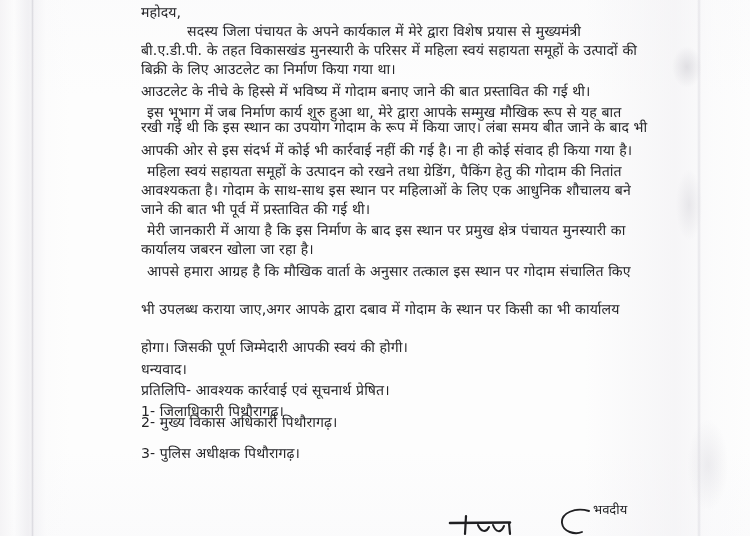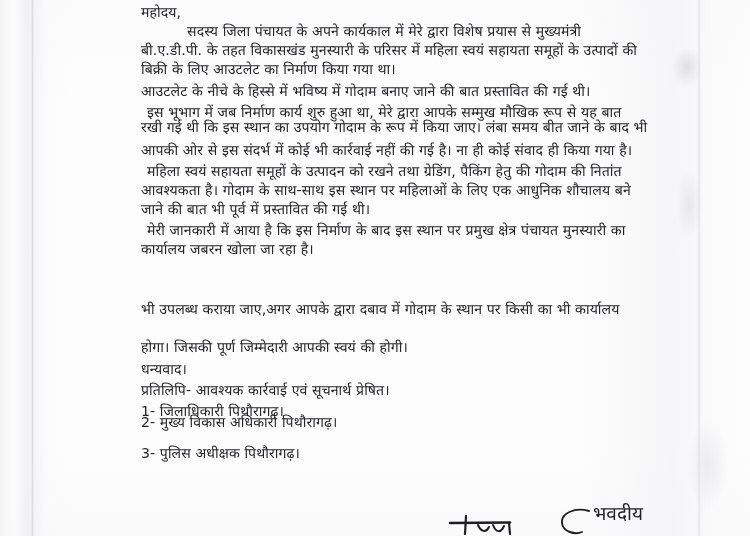--- a/index.html
+++ b/index.html
@@ -114,21 +114,21 @@
     left: 430px;
     top: 498px;
     width: 320px;
     height: 38px;
   }
   #closing-word {
     position: absolute;
     left: 163px;
     top: 2px;
     font-family: "DejaVu Sans", sans-serif;
-    font-size: 19px;
+    font-size: 13px;
     color: #232326;
     font-weight: 500;
     white-space: nowrap;
   }
   #signature-mark {
     position: absolute;
     left: 18px;
     top: 16px;
     width: 92px;
     height: 22px;
@@ -190,20 +190,21 @@
     <div class="doc-line ln6">रखी गई थी कि इस स्थान का उपयोग गोदाम के रूप में किया जाए। लंबा समय बीत जाने के बाद भी</div>
     <div class="doc-line ln7">आपकी ओर से इस संदर्भ में कोई भी कार्रवाई नहीं की गई है। ना ही कोई संवाद ही किया गया है।</div>
 
     <div class="doc-line ln8 indent-small">महिला स्वयं सहायता समूहों के उत्पादन को रखने तथा ग्रेडिंग, पैकिंग हेतु की गोदाम की नितांत</div>
     <div class="doc-line ln9">आवश्यकता है। गोदाम के साथ-साथ इस स्थान पर महिलाओं के लिए एक आधुनिक शौचालय बने</div>
     <div class="doc-line ln10">जाने की बात भी पूर्व में प्रस्तावित की गई थी।</div>
 
     <div class="doc-line ln11 indent-small">मेरी जानकारी में आया है कि इस निर्माण के बाद इस स्थान पर प्रमुख क्षेत्र पंचायत मुनस्यारी का</div>
     <div class="doc-line ln12">कार्यालय जबरन खोला जा रहा है।</div>
 
+    <div class="doc-line ln13 indent-small">आपसे हमारा आग्रह है कि मौखिक वार्ता के अनुसार तत्काल इस स्थान पर गोदाम संचालित किए</div>
     <div class="doc-line ln15">भी उपलब्ध कराया जाए,अगर आपके द्वारा दबाव में गोदाम के स्थान पर किसी का भी कार्यालय</div>
     <div class="doc-line ln17">होगा। जिसकी पूर्ण जिम्मेदारी आपकी स्वयं की होगी।</div>
 
     <div class="doc-line ln18">धन्यवाद।</div>
     <div class="doc-line ln19">प्रतिलिपि- आवश्यक कार्रवाई एवं सूचनार्थ प्रेषित।</div>
     <div class="doc-line ln20">1- जिलाधिकारी पिथौरागढ़।</div>
     <div class="doc-line ln21">2- मुख्य विकास अधिकारी पिथौरागढ़।</div>
     <div class="doc-line ln22">3- पुलिस अधीक्षक पिथौरागढ़।</div>
 
   </div>

